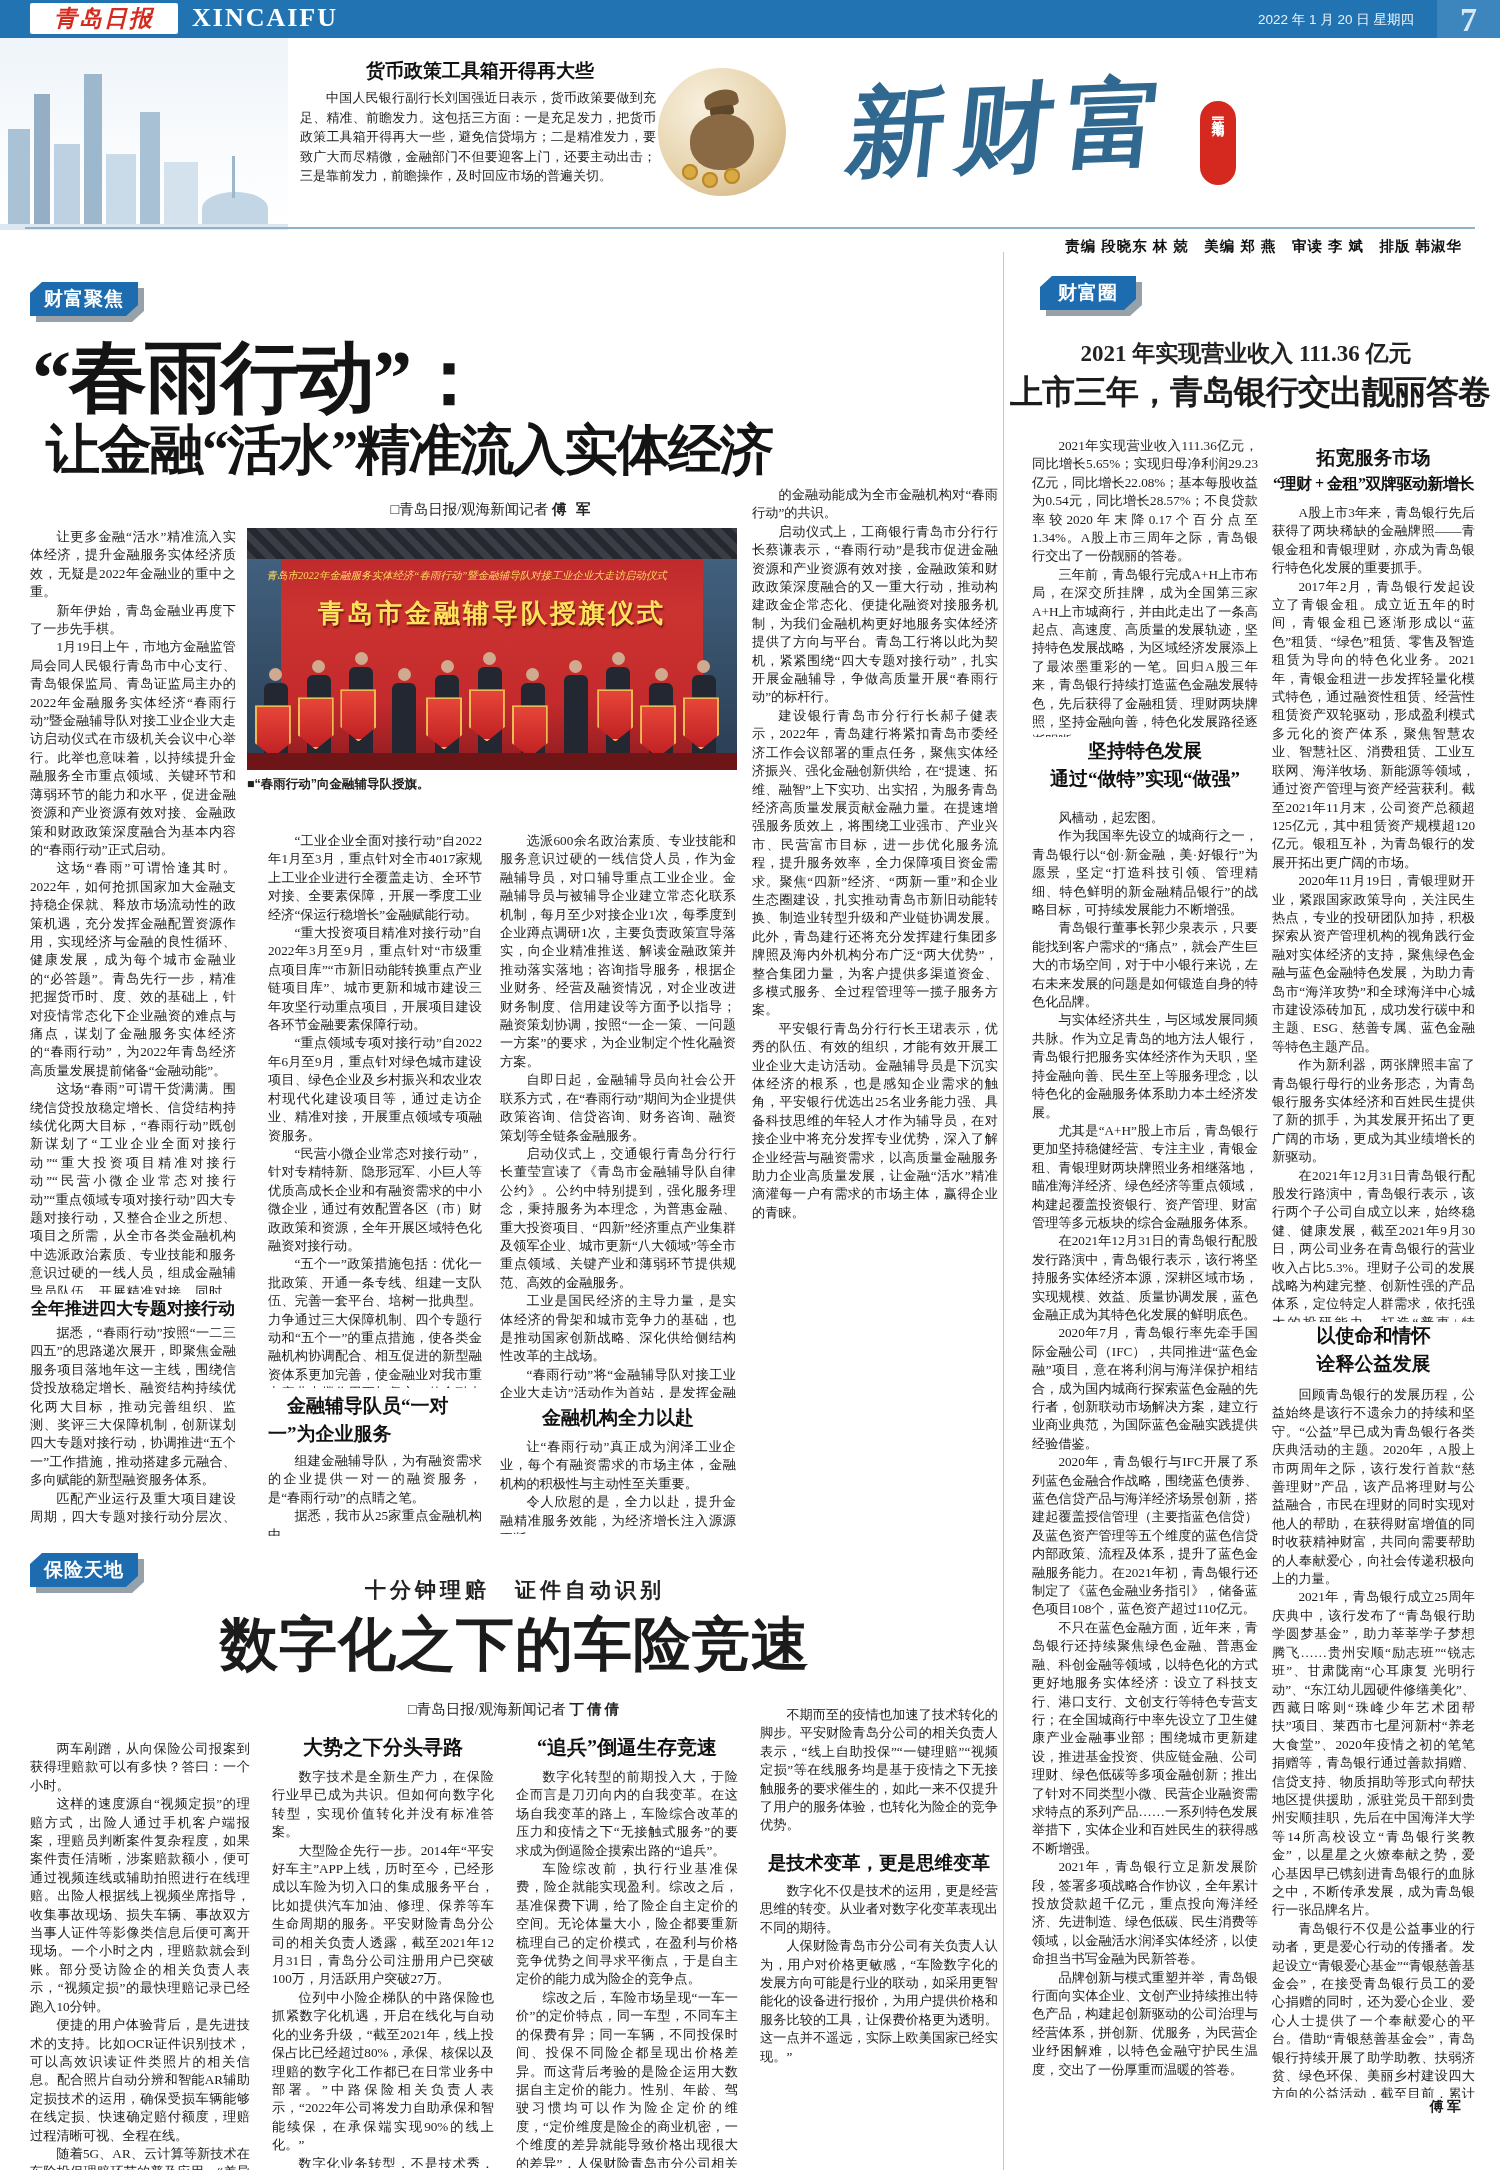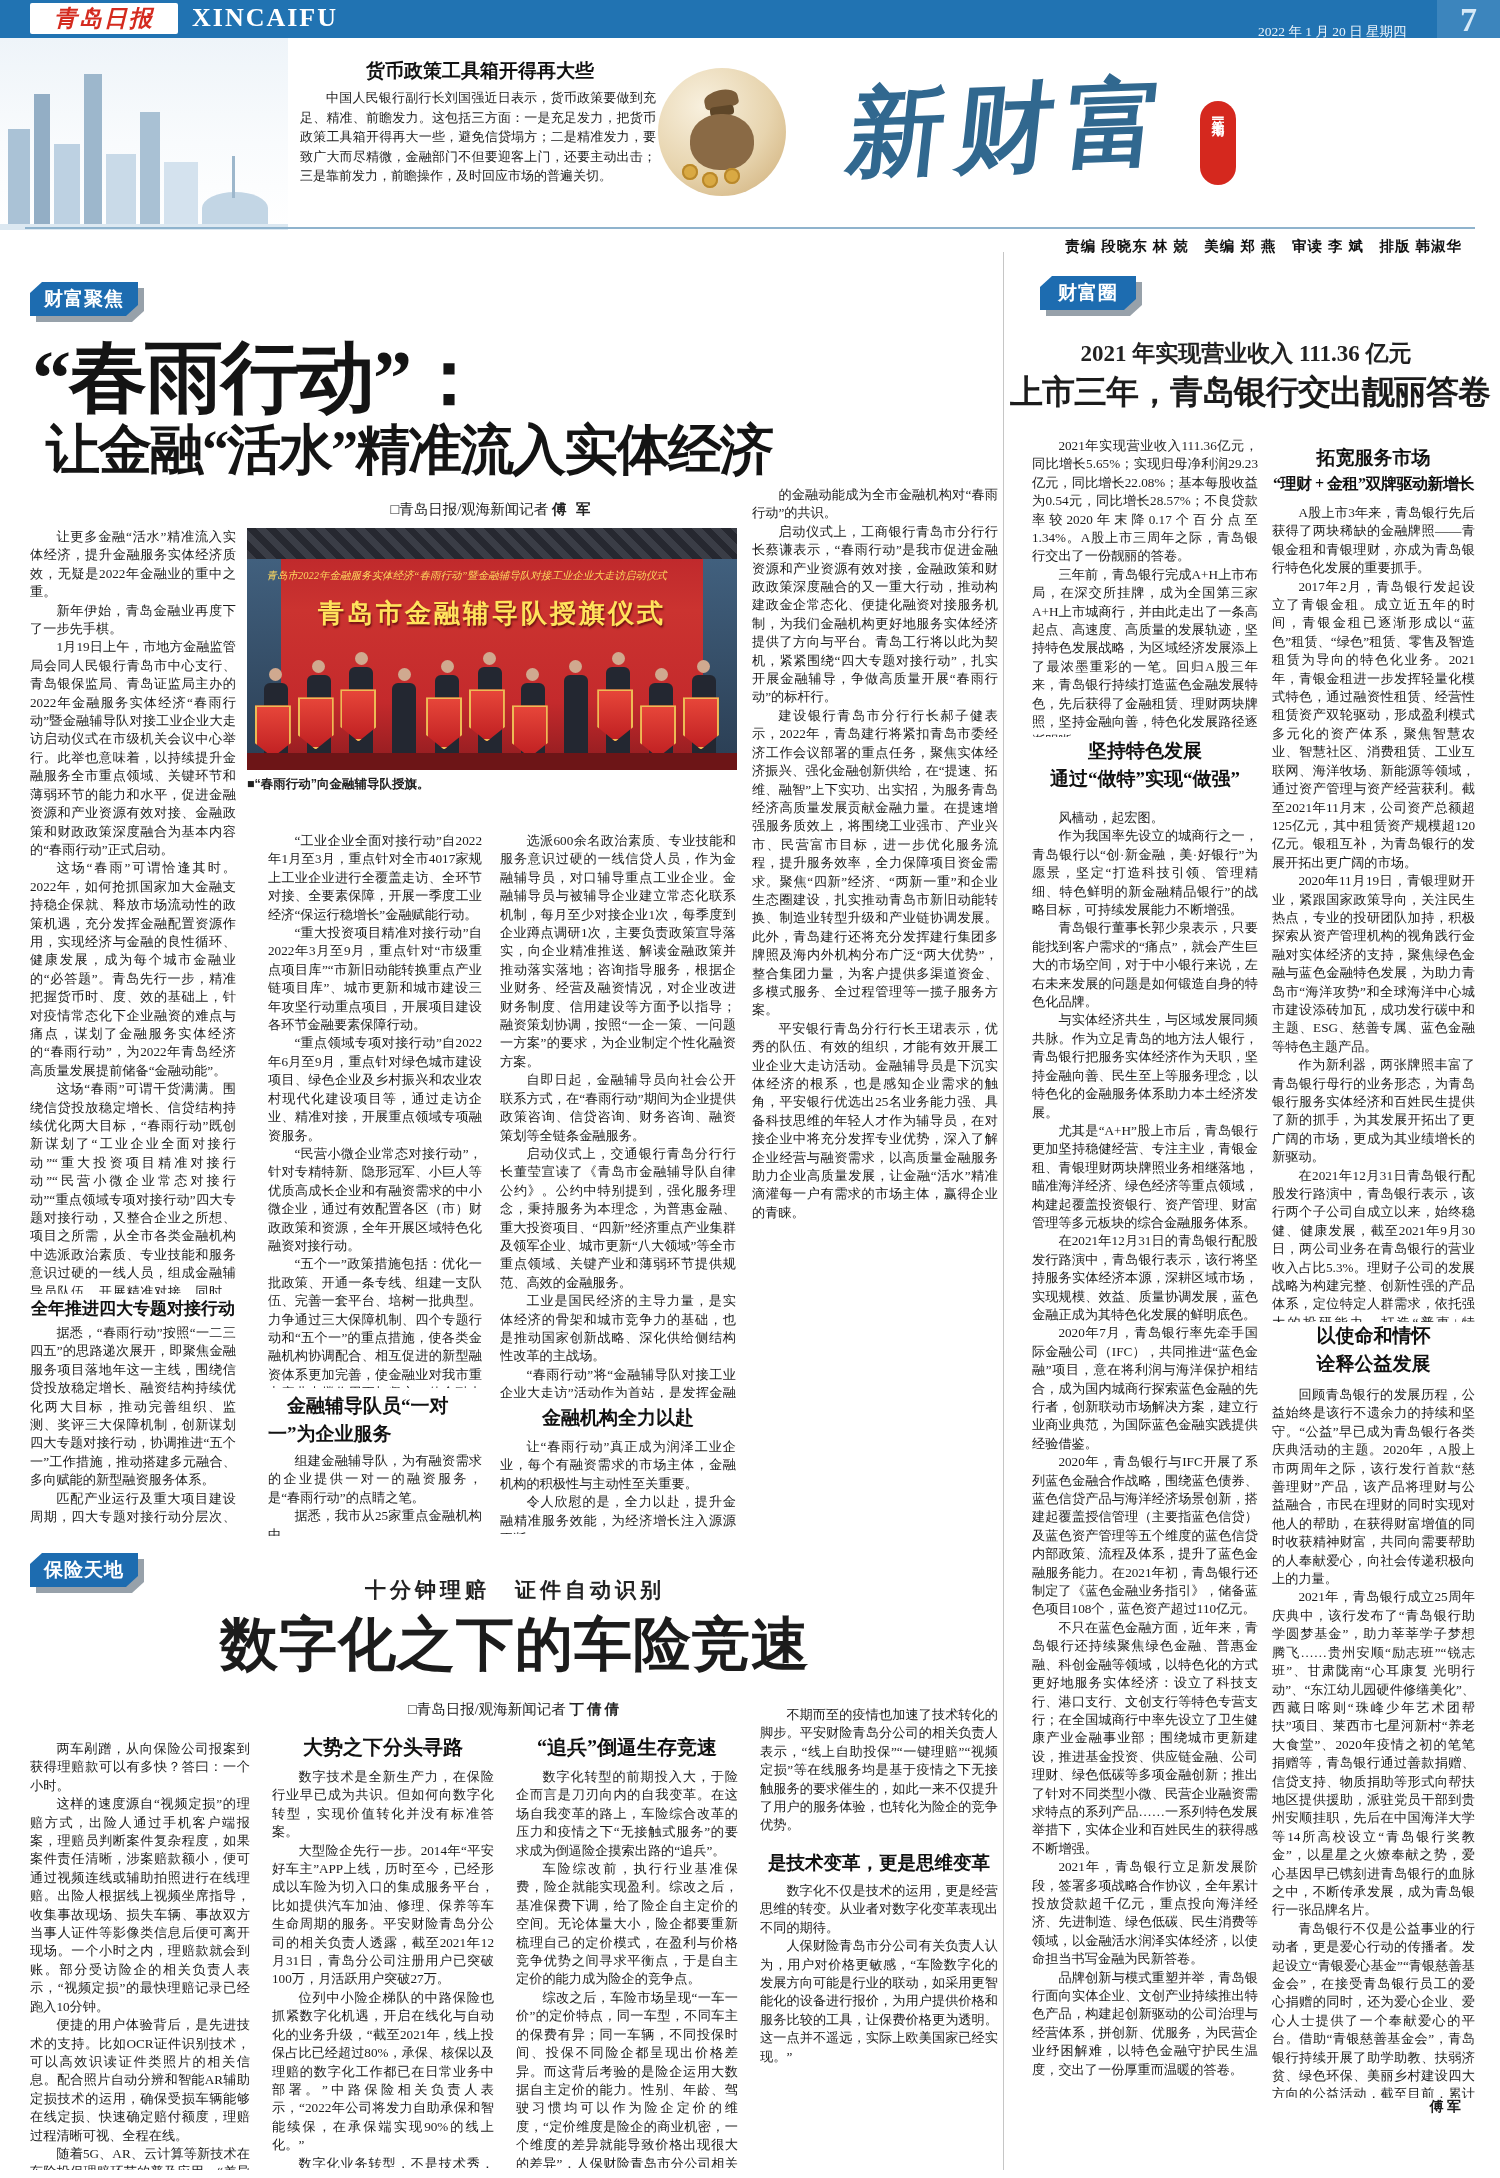--- a/index.html
+++ b/index.html
@@ -6,21 +6,21 @@
   #page{position:relative;width:1500px;height:2178px;background:#ffffff;overflow:hidden;
         font-family:"Liberation Serif","DejaVu Serif",serif;color:#1c1c1c;margin:0 auto;}
   .abs{position:absolute;}
   
   .topbar{left:0;top:0;width:1500px;height:38px;background:#2173b2;}
   .logobox{left:30px;top:3px;width:148px;height:31px;background:#fff;border-radius:2px;text-align:center;}
   .logotext{font-family:"Liberation Serif","DejaVu Serif",serif;font-style:italic;font-weight:bold;
             font-size:23px;line-height:31px;color:#d42b1f;letter-spacing:2px;}
   .edition{left:192px;top:3px;color:#fff;font-size:26px;font-weight:bold;letter-spacing:2px;
            font-family:"Liberation Serif","DejaVu Serif",serif;}
-  .hdate{left:1258px;top:23px;color:#eaf3fa;font-size:13.5px;font-family:Liberation Serif, serif;}
+  .hdate{left:1258px;top:11px;color:#eaf3fa;font-size:13.5px;font-family:Liberation Sans, sans-serif;}
   .pagebox{left:1437px;top:0;width:63px;height:38px;background:#3c85bd;text-align:center;}
   .pagenum{font-size:34px;font-weight:bold;color:#d6e9f7;line-height:40px;font-family:"Liberation Serif",serif;}
   
   .skyline{left:0;top:38px;width:288px;height:192px;background:linear-gradient(180deg,#eef4f9 0%,#f9fbfd 55%,#ffffff 100%);overflow:hidden;}
   .bld{position:absolute;bottom:6px;}
   .skybase{position:absolute;bottom:0;left:0;width:100%;height:6px;background:#dce8f1;}
   
   .boxtitle{left:300px;top:58px;width:360px;text-align:center;font-size:19px;font-weight:bold;color:#111;}
   .boxbody{left:300px;top:88px;width:356px;font-size:13px;line-height:19.5px;text-align:justify;color:#222;}
   .boxbody p{margin:0;text-indent:2em;}

